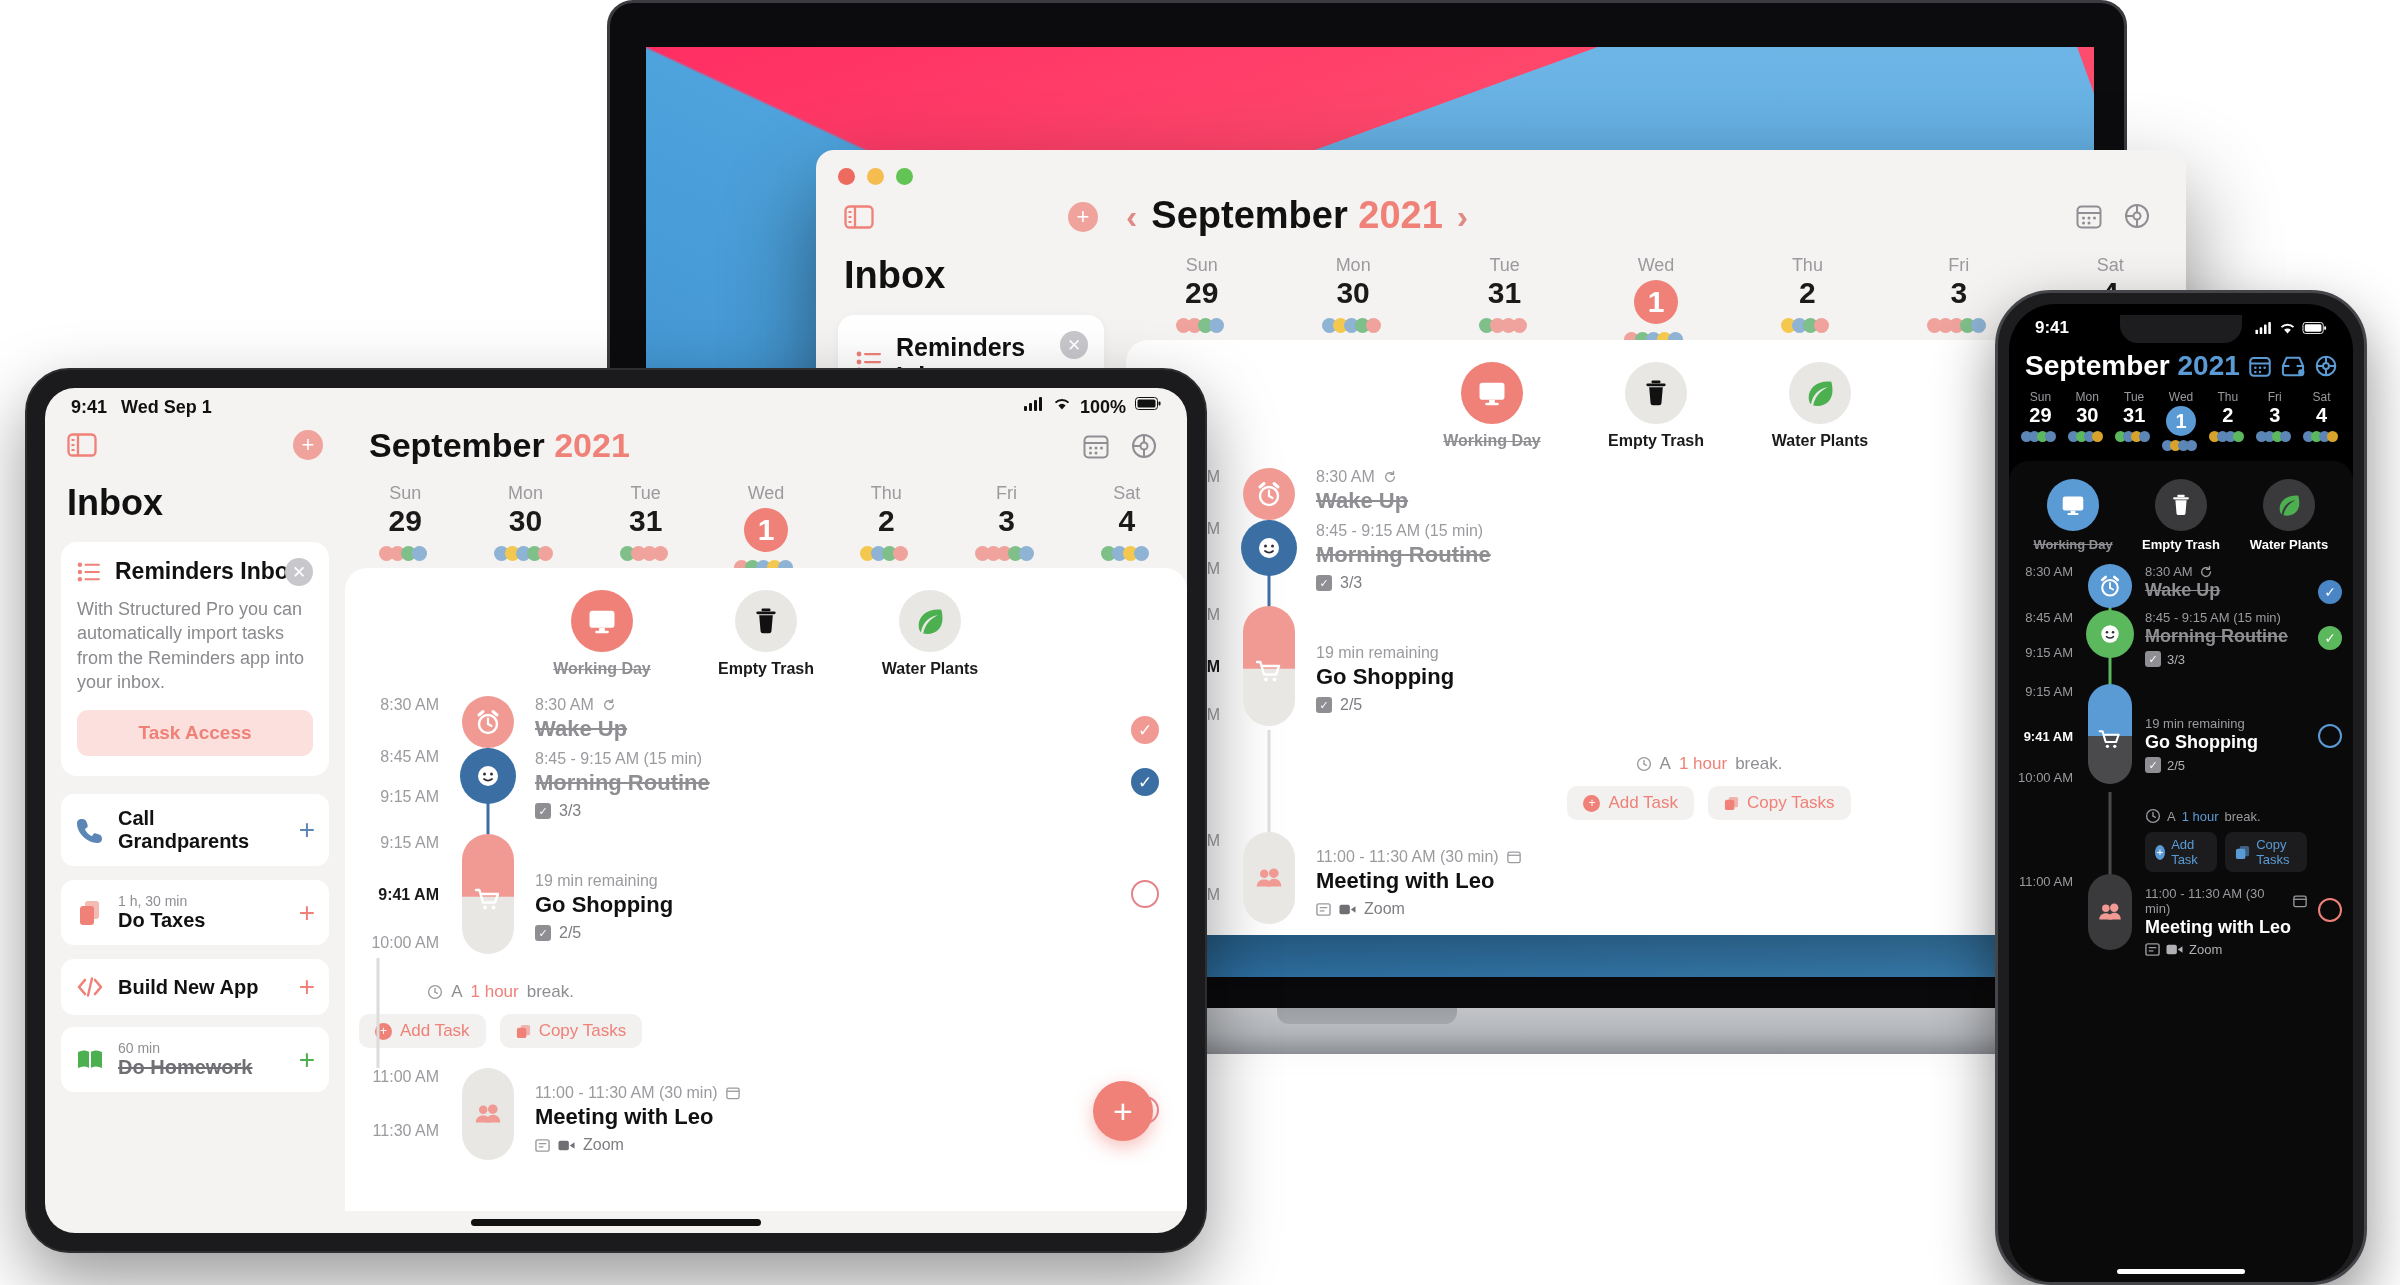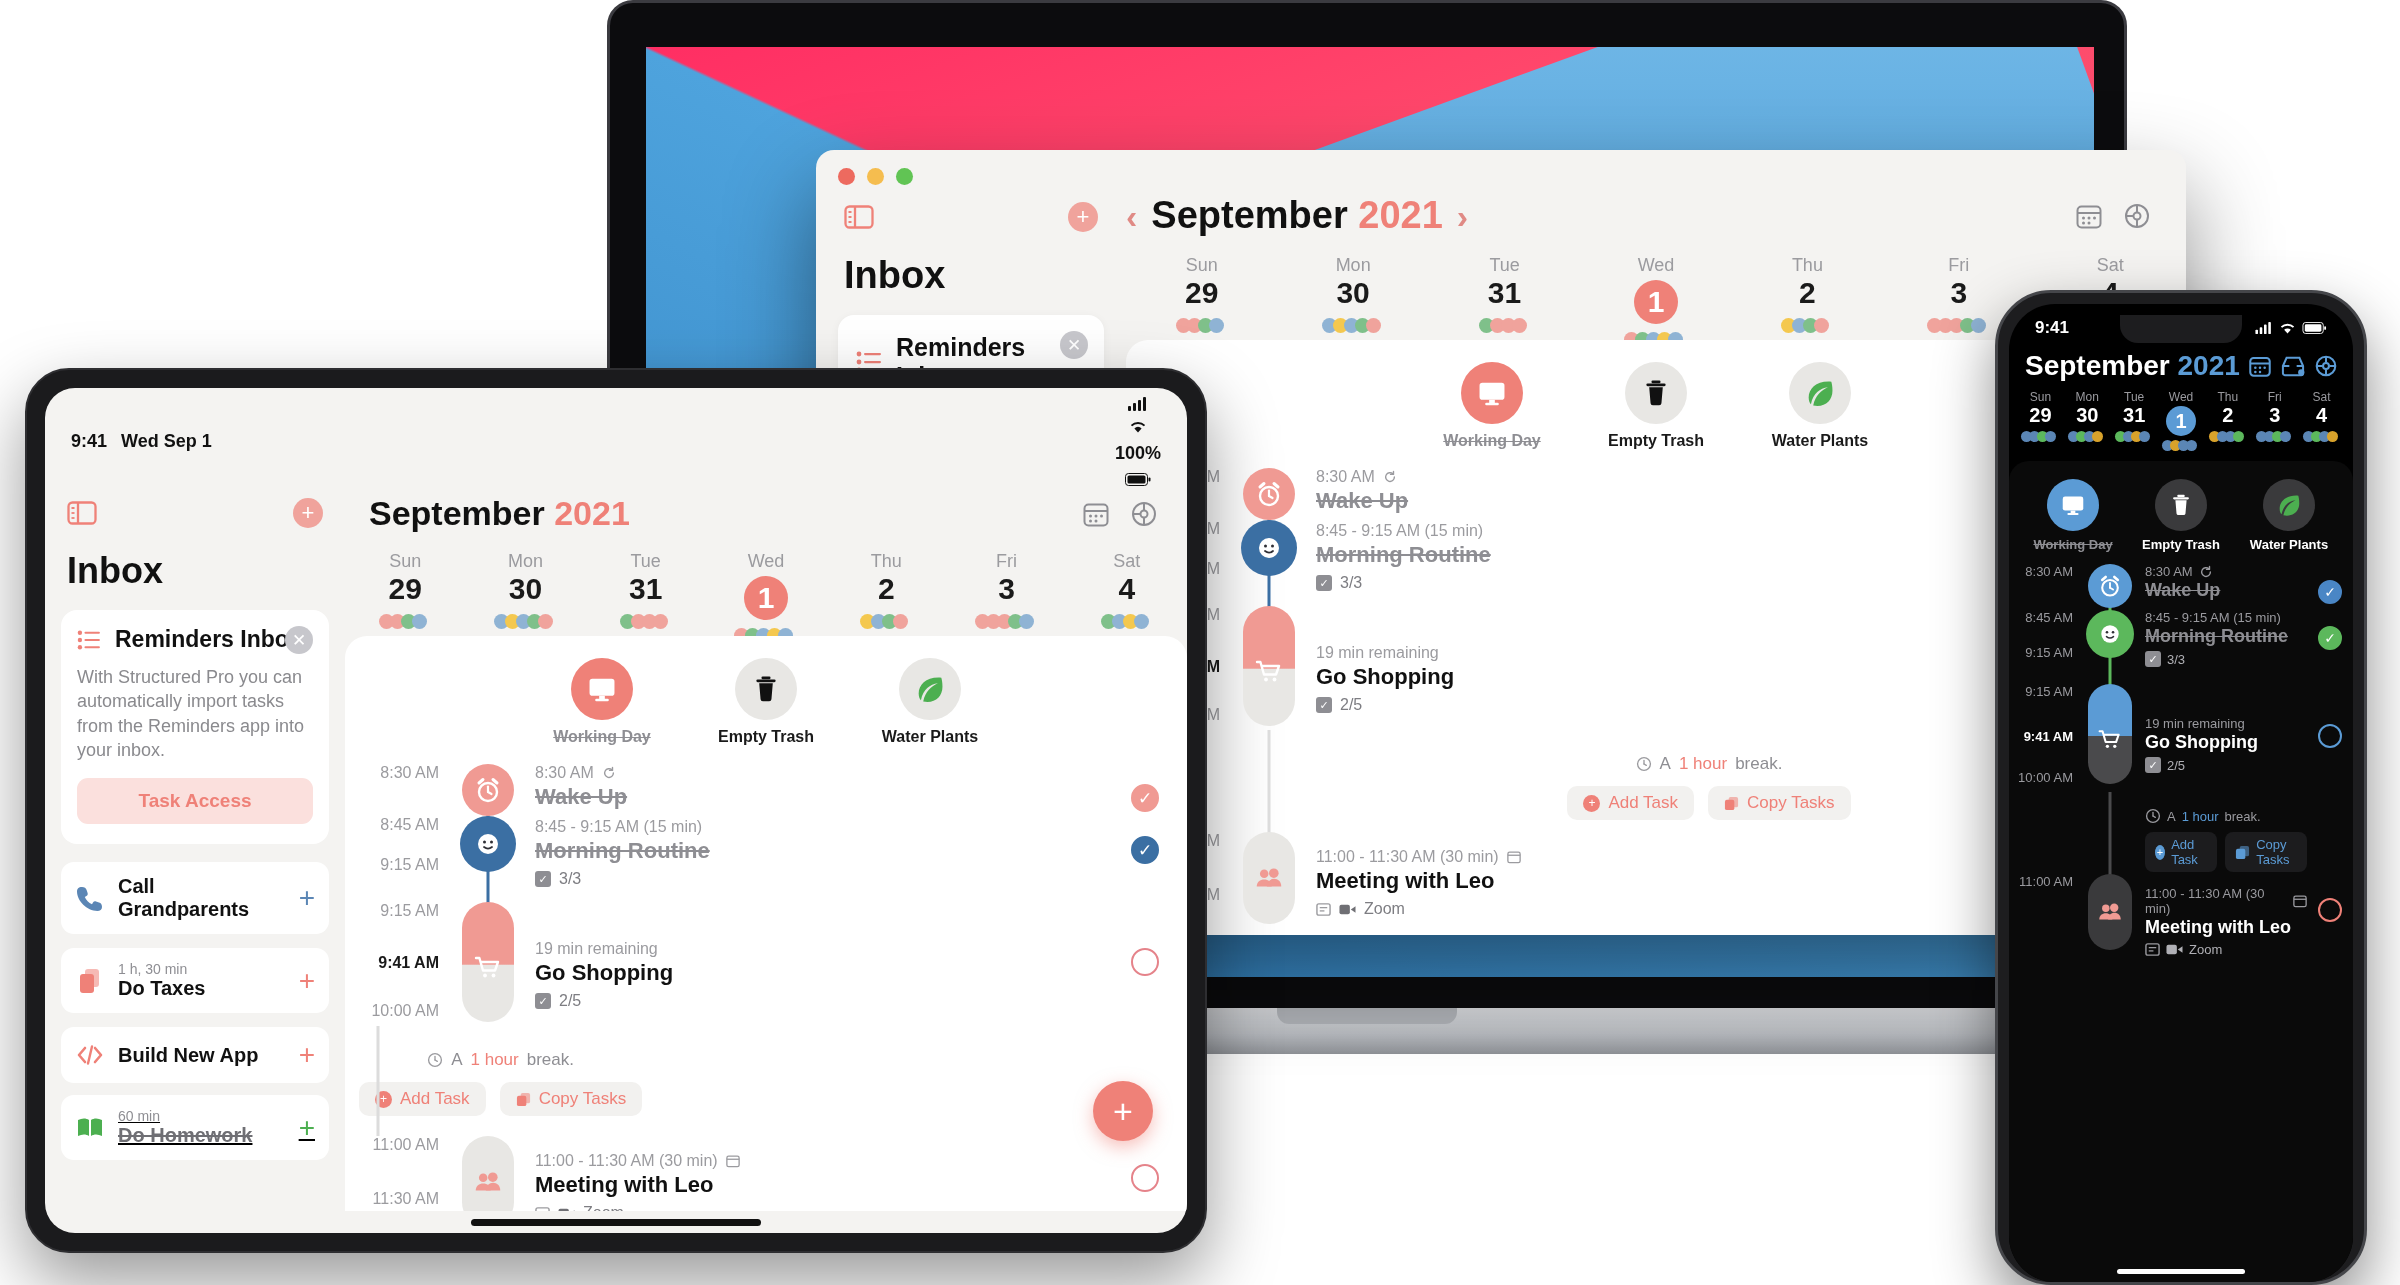--- a/index.html
+++ b/index.html
@@ -116,21 +116,21 @@
 
   
   .ipad{ position:absolute; left:25px; top:368px; width:1182px; height:885px;
      background:#1b1b1d; border-radius:44px; box-shadow:0 30px 70px rgba(0,0,0,.4);
      border:2px solid #2e2e31; }
   .ipad-screen{ position:absolute; left:18px; top:18px; right:18px; bottom:18px;
      background:#f4f3f1; border-radius:30px; overflow:hidden; display:flex; flex-direction:column;}
   .ipad-sbar{ display:flex; align-items:center; justify-content:space-between;
      padding:9px 26px 0 26px; font-size:18px; font-weight:700; color:#111;}
   .ipad-sbar .left{ display:flex; gap:14px; }
-  .ipad-sbar .right{ display:flex; gap:9px; align-items:center;flex-direction:column; }
+  .ipad-sbar .right{ display:flex; gap:9px; align-items:flex-start; }
   .ipad-cols{ flex:1; display:flex; }
   .ipad-side{ width:300px; padding:12px 0 0 0; }
   .ipad-side .side-top{ display:flex; align-items:center; justify-content:space-between;
      padding:0 22px; }
   .ipad-title{ font-size:36px; font-weight:800; color:#111; padding:22px 22px 18px 22px;}
   .ipad-card{ margin:0 16px; background:#fff; border-radius:16px; padding:16px 16px 20px 16px;
      position:relative; }
   .allow{ margin-top:16px; background:#fbe0dd; color:#ef8178; border-radius:11px;
      text-align:center; padding:12px 0; font-size:19px; font-weight:700;}
   .tasklist{ padding:18px 16px 0 16px; display:flex; flex-direction:column; gap:14px; }
@@ -690,21 +690,21 @@
                     <line x1="17" y1="6.5" x2="13" y2="23.5" stroke="#ef8178" stroke-width="2.4" stroke-linecap="round"></line>
                   </svg>
                 </span>
       <div class="tleft">
 
         <div class="tname">Build New App</div>
       </div>
       <span class="plus-ic" style="color:#ef8178">+</span>
     </div>
             </div>
-          <div class="tasklist" style="padding-top:12px;text-decoration:underline;" id="ipad-completed">
+          <div class="tasklist" style="padding-top:12px;" id="ipad-completed">
     <div class="taskrow">
       <span>
                   <svg width="30" height="30" viewBox="0 0 30 30">
                     <path d="M3 7 c4 -2 8 -2 11 0 v16 c-3 -2 -7 -2 -11 0 Z" fill="#4caf50"></path>
                     <path d="M27 7 c-4 -2 -8 -2 -11 0 v16 c3 -2 7 -2 11 0 Z" fill="#4caf50"></path>
                   </svg>
                 </span>
       <div class="tleft">
         <div class="tdur">60 min</div>
         <div class="tname done">Do Homework</div>

